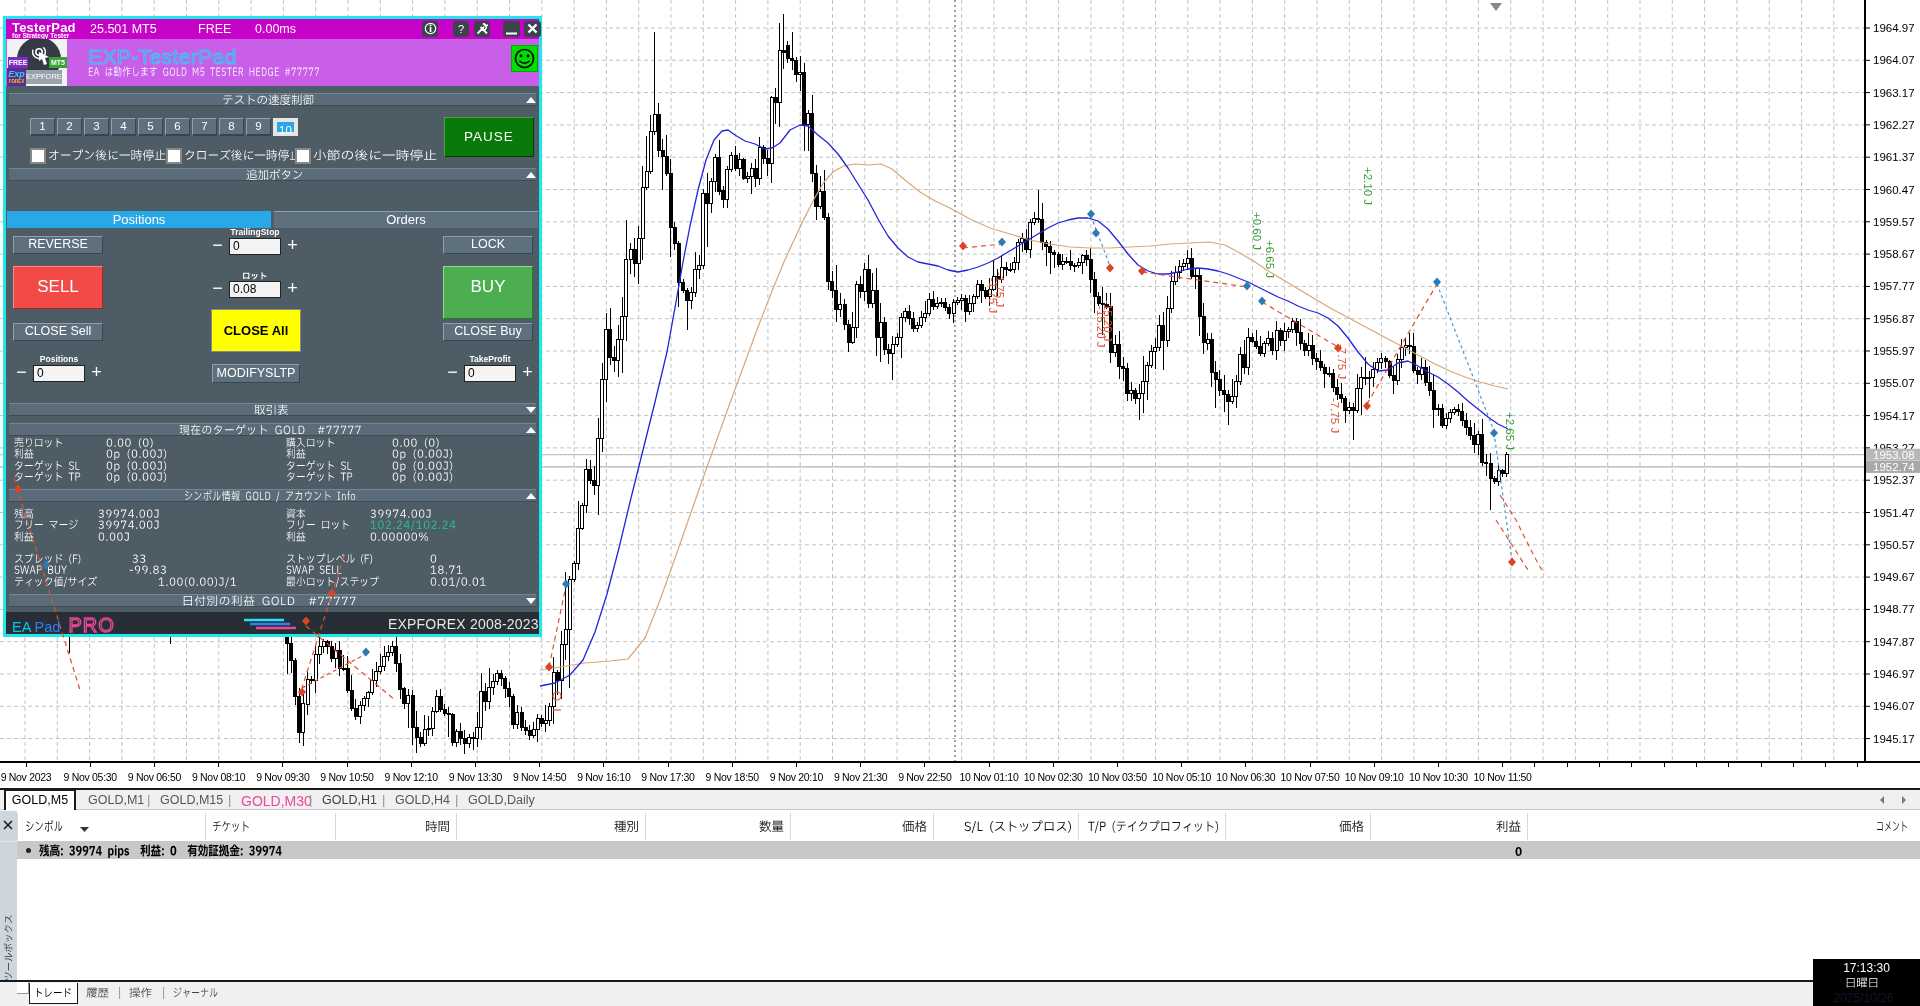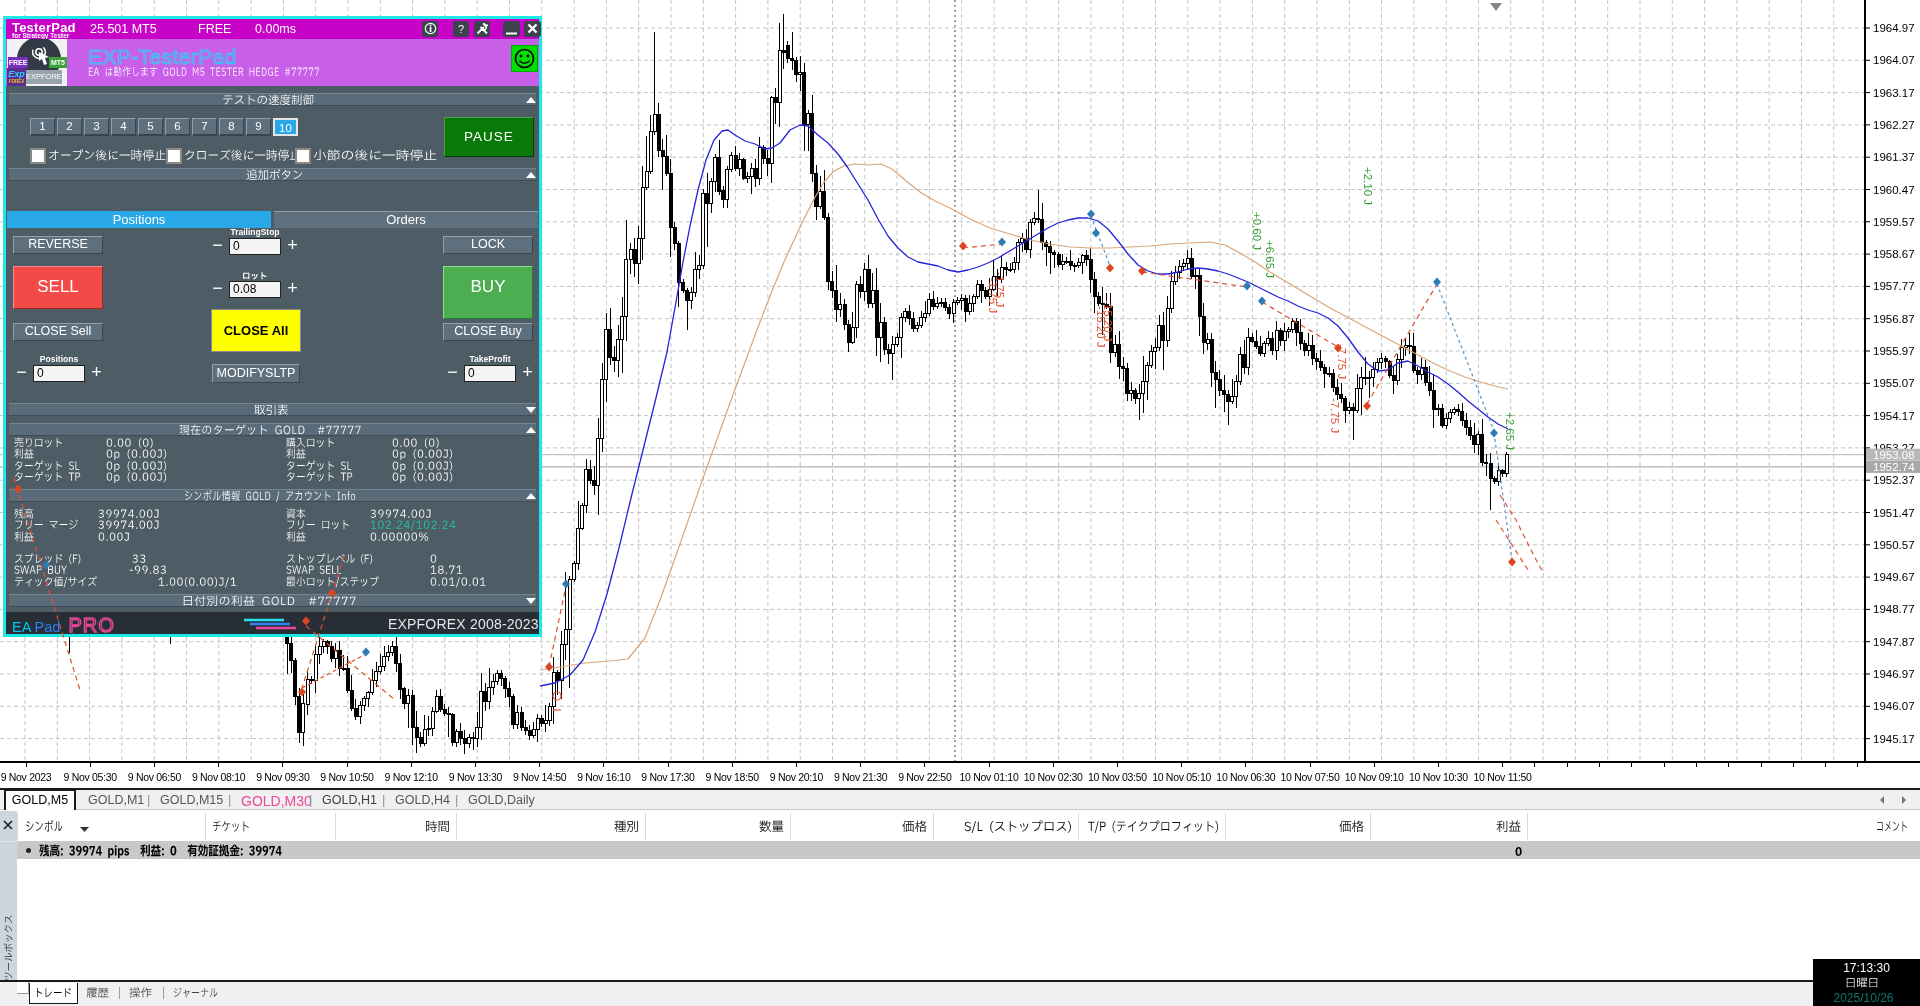--- a/index.html
+++ b/index.html
@@ -183,21 +183,21 @@
     </svg>
     <div class="abs" style="left:24px;top:99px;width:25px;height:18px;background:#5e6f7d;border-top:1px solid #8fa0ac;border-left:1px solid #8fa0ac;border-right:1px solid #39454e;border-bottom:2px solid #39454e;color:#fff;text-align:center;font-size:11.5px;line-height:15px">1</div>
     <div class="abs" style="left:51px;top:99px;width:25px;height:18px;background:#5e6f7d;border-top:1px solid #8fa0ac;border-left:1px solid #8fa0ac;border-right:1px solid #39454e;border-bottom:2px solid #39454e;color:#fff;text-align:center;font-size:11.5px;line-height:15px">2</div>
     <div class="abs" style="left:78px;top:99px;width:25px;height:18px;background:#5e6f7d;border-top:1px solid #8fa0ac;border-left:1px solid #8fa0ac;border-right:1px solid #39454e;border-bottom:2px solid #39454e;color:#fff;text-align:center;font-size:11.5px;line-height:15px">3</div>
     <div class="abs" style="left:105px;top:99px;width:25px;height:18px;background:#5e6f7d;border-top:1px solid #8fa0ac;border-left:1px solid #8fa0ac;border-right:1px solid #39454e;border-bottom:2px solid #39454e;color:#fff;text-align:center;font-size:11.5px;line-height:15px">4</div>
     <div class="abs" style="left:132px;top:99px;width:25px;height:18px;background:#5e6f7d;border-top:1px solid #8fa0ac;border-left:1px solid #8fa0ac;border-right:1px solid #39454e;border-bottom:2px solid #39454e;color:#fff;text-align:center;font-size:11.5px;line-height:15px">5</div>
     <div class="abs" style="left:159px;top:99px;width:25px;height:18px;background:#5e6f7d;border-top:1px solid #8fa0ac;border-left:1px solid #8fa0ac;border-right:1px solid #39454e;border-bottom:2px solid #39454e;color:#fff;text-align:center;font-size:11.5px;line-height:15px">6</div>
     <div class="abs" style="left:186px;top:99px;width:25px;height:18px;background:#5e6f7d;border-top:1px solid #8fa0ac;border-left:1px solid #8fa0ac;border-right:1px solid #39454e;border-bottom:2px solid #39454e;color:#fff;text-align:center;font-size:11.5px;line-height:15px">7</div>
     <div class="abs" style="left:213px;top:99px;width:25px;height:18px;background:#5e6f7d;border-top:1px solid #8fa0ac;border-left:1px solid #8fa0ac;border-right:1px solid #39454e;border-bottom:2px solid #39454e;color:#fff;text-align:center;font-size:11.5px;line-height:15px">8</div>
     <div class="abs" style="left:240px;top:99px;width:25px;height:18px;background:#5e6f7d;border-top:1px solid #8fa0ac;border-left:1px solid #8fa0ac;border-right:1px solid #39454e;border-bottom:2px solid #39454e;color:#fff;text-align:center;font-size:11.5px;line-height:15px">9</div>
-    <div class="abs" style="left:267px;top:99px;width:25px;height:18px;background:#29a8e8;border:2px solid #e5e5e5;color:#fff;text-align:center;font-size:11.5px;line-height:16px">10</div>
+    <div class="abs" style="left:267px;top:99px;width:25px;height:18px;background:#29a8e8;border:4px solid #e5e5e5;color:#fff;text-align:center;font-size:11.5px;line-height:16px">10</div>
     <div class="abs" style="left:438px;top:98px;width:90px;height:40px;background:#097909;border-top:1px solid #4ca04c;border-left:1px solid #4ca04c;border-right:1px solid #043d04;border-bottom:1px solid #043d04;color:#fff;text-align:center;font-size:13.5px;line-height:38px;letter-spacing:1px">PAUSE</div>
     <div class="abs" style="left:24px;top:129px;width:16px;height:16px;background:#fff;border:2px solid #8a8a84"></div>
     <svg style="position:absolute;left:42px;top:130px;overflow:visible" width="120" height="15">
       <path transform="translate(0,10.6) scale(0.9833,1)" d="M10.9 -7.4V-6.6H8.1V-0.6Q8.1 0.2 7.2 0.2H5.1L4.9 -0.6H7.3V-6.5H7.2Q6.8 -5.2 5.2 -3.7Q3.6 -2.2 1.6 -1.1L1.1 -1.9Q4.8 -3.8 6.8 -6.6H1.5V-7.4H7.3V-9.6H8.1V-7.4Z M22.8 -4.1H13.2V-5.0H22.8Z M35.7 -8.7Q35.7 -8.1 35.3 -7.7Q34.8 -7.3 34.2 -7.3Q33.9 -7.3 33.6 -7.4Q33.4 -4.3 31.9 -2.4Q30.4 -0.6 27.4 0.3L27.1 -0.6Q28.9 -1.2 30.1 -2.1Q31.3 -3.0 32.0 -4.3Q32.6 -5.7 32.7 -7.6H25.3V-8.4H32.7Q32.7 -8.6 32.7 -8.7Q32.7 -9.4 33.1 -9.8Q33.5 -10.2 34.2 -10.2Q34.8 -10.2 35.3 -9.8Q35.7 -9.4 35.7 -8.7ZM35.0 -8.8Q35.0 -9.2 34.8 -9.4Q34.6 -9.6 34.2 -9.6Q33.8 -9.6 33.5 -9.4Q33.3 -9.2 33.3 -8.8V-8.7Q33.3 -8.3 33.5 -8.1Q33.8 -7.9 34.2 -7.9Q34.6 -7.9 34.8 -8.1Q35.0 -8.3 35.0 -8.7Z M41.5 -6.1Q39.8 -7.3 37.8 -8.2L38.2 -9.0Q40.2 -8.0 42.0 -6.8ZM37.9 -1.1Q40.0 -1.5 41.5 -2.2Q43.0 -3.0 44.1 -4.2Q45.1 -5.5 45.9 -7.4L46.7 -6.9Q45.5 -4.0 43.4 -2.4Q41.4 -0.8 38.2 -0.2Z M59.2 0.9Q57.1 0.4 55.5 -0.5Q53.8 0.5 51.6 0.9L51.4 0.3Q53.4 -0.2 54.9 -0.9Q53.9 -1.6 53.1 -2.5Q52.5 -1.9 51.8 -1.6L51.4 -2.2Q53.3 -3.2 54.1 -4.6Q52.8 -4.6 52.2 -4.5L51.7 -4.5L51.6 -5.2Q52.7 -5.3 53.3 -5.3Q53.8 -5.7 54.3 -6.2Q53.1 -7.4 52.0 -8.1L52.5 -8.6Q53.0 -8.3 53.3 -8.0Q54.2 -8.9 55.0 -10.1L55.6 -9.8Q54.8 -8.6 53.8 -7.6Q54.3 -7.2 54.9 -6.7Q56.2 -8.0 57.1 -9.2L57.7 -8.8Q57.0 -7.9 56.2 -7.0Q55.3 -6.1 54.4 -5.3Q56.6 -5.5 58.1 -5.7Q57.6 -6.4 57.2 -7.0L57.8 -7.3Q58.2 -6.8 58.6 -6.1Q59.0 -5.4 59.3 -4.8L58.6 -4.4L58.4 -5.0Q57.0 -4.8 54.9 -4.7Q54.7 -4.2 54.4 -3.8H58.2V-3.1Q57.6 -1.9 56.2 -1.0Q57.6 -0.2 59.5 0.2ZM51.6 -9.8Q50.5 -7.7 48.9 -6.5L48.4 -7.1Q50.0 -8.3 51.0 -10.1ZM51.8 -7.0Q51.1 -5.7 50.6 -5.0V0.9H49.9V-4.2Q49.3 -3.6 48.7 -3.2L48.3 -3.8Q49.2 -4.4 49.9 -5.4Q50.7 -6.3 51.2 -7.3ZM55.5 -1.3Q56.8 -2.1 57.4 -3.1H53.8Q53.8 -3.1 53.6 -2.9Q54.4 -2.0 55.5 -1.3Z M62.3 0.2Q61.9 -1.9 61.9 -3.5Q61.9 -6.3 62.6 -9.3L63.4 -9.2Q63.1 -7.7 62.9 -6.3Q62.7 -4.8 62.7 -3.5Q62.7 -2.2 62.8 -1.4H62.9Q63.0 -2.0 63.1 -2.5Q63.3 -3.1 63.6 -3.9L64.3 -3.5Q63.8 -2.4 63.5 -1.8Q63.3 -1.1 63.2 -0.5Q63.2 -0.3 63.2 -0.2Q63.2 -0.1 63.2 0.1ZM65.3 -7.7Q66.5 -7.8 67.9 -7.9Q69.3 -8.1 70.6 -8.1V-7.2Q69.3 -7.2 67.9 -7.1Q66.6 -7.0 65.4 -6.8ZM65.9 -4.5 66.7 -4.3Q66.2 -3.2 66.2 -2.5Q66.2 -1.9 66.7 -1.6Q67.2 -1.2 68.2 -1.2Q69.5 -1.2 70.8 -1.5L70.8 -0.6Q70.3 -0.6 69.6 -0.5Q68.8 -0.4 68.2 -0.4Q66.8 -0.4 66.1 -0.9Q65.4 -1.4 65.4 -2.5Q65.4 -3.4 65.9 -4.5Z M83.3 -4.2H72.7V-5.0H83.3Z M95.5 -5.4H93.9V-3.8H95.4V-3.1H93.9V0.0Q93.9 0.4 93.7 0.6Q93.5 0.8 93.1 0.8H91.3L91.1 0.1H93.1V-3.1H88.7V-3.8H93.1V-5.4H88.6V-6.1H91.5V-7.8H88.8V-8.5H91.5V-10.1H92.3V-8.5H95.2V-7.8H92.3V-6.1H95.5ZM85.7 0.4H84.9V-9.6H88.1V-0.7H85.7ZM87.4 -5.7V-9.0H85.6V-5.7ZM85.6 -5.0V-1.3H87.4V-5.0ZM90.0 -2.6Q90.4 -2.3 90.8 -1.8Q91.2 -1.4 91.5 -1.0L90.9 -0.5Q90.6 -0.9 90.2 -1.4Q89.8 -1.9 89.5 -2.2Z M99.4 -9.9Q99.1 -8.5 98.6 -7.2V0.9H97.9V-5.7Q97.4 -4.7 96.8 -4.1L96.3 -4.7Q97.2 -5.7 97.8 -7.1Q98.4 -8.4 98.7 -10.1ZM103.8 -10.1V-9.1H107.5V-8.4H99.6V-9.1H103.0V-10.1ZM100.4 -5.3V-7.7H106.6V-5.3ZM101.2 -5.9H105.9V-7.1H101.2ZM99.6 -2.7V-4.5H107.5V-2.7H106.7V-2.2H104.1V-0.0Q104.1 0.4 103.9 0.6Q103.7 0.8 103.2 0.8H101.5L101.3 0.1H103.3V-2.2H100.3V-2.7ZM106.7 -2.8V-3.8H100.3V-2.8Z M114.9 -5.3V-0.5H119.4V0.2H108.6V-0.5H110.6V-8.1H111.4V-0.5H114.1V-9.9H114.9V-6.0H119.0V-5.3Z" fill="#fff"></path>
     </svg>
     <div class="abs" style="left:160px;top:129px;width:16px;height:16px;background:#fff;border:2px solid #8a8a84"></div>
     <svg style="position:absolute;left:178px;top:130px;overflow:visible" width="119" height="15">
       <path transform="translate(0,10.6) scale(0.9750,1)" d="M10.3 -7.9Q10.1 -4.8 8.2 -2.7Q6.4 -0.6 3.3 0.3L2.9 -0.5Q5.7 -1.3 7.3 -3.0Q8.9 -4.7 9.3 -7.1H4.7Q4.2 -6.3 3.5 -5.7Q2.9 -5.0 2.0 -4.3L1.4 -5.0Q2.7 -5.9 3.6 -7.1Q4.5 -8.2 5.1 -9.6L5.9 -9.4Q5.6 -8.5 5.2 -7.9Z M14.7 0.0H13.8V-8.5H22.2V0.0H21.3V-1.0H14.7ZM14.7 -7.7V-1.8H21.3V-7.7Z M34.8 -4.1H25.2V-5.0H34.8Z M46.7 -10.2Q47.3 -9.2 47.8 -8.1L47.1 -7.9Q46.6 -9.1 46.0 -9.9ZM45.8 -7.3Q45.4 -8.4 44.7 -9.4L45.4 -9.7Q46.1 -8.5 46.4 -7.6ZM42.9 -3.6Q44.8 -2.3 46.5 -0.5L46.0 0.1Q44.2 -1.6 42.3 -3.0Q40.4 -1.0 37.5 0.2L37.0 -0.6Q39.8 -1.7 41.6 -3.5Q43.4 -5.3 43.9 -7.6H37.9V-8.4H44.8Q44.8 -8.0 44.7 -7.3Q44.2 -5.3 42.9 -3.6Z M59.2 0.9Q57.1 0.4 55.5 -0.5Q53.8 0.5 51.6 0.9L51.4 0.3Q53.4 -0.2 54.9 -0.9Q53.9 -1.6 53.1 -2.5Q52.5 -1.9 51.8 -1.6L51.4 -2.2Q53.3 -3.2 54.1 -4.6Q52.8 -4.6 52.2 -4.5L51.7 -4.5L51.6 -5.2Q52.7 -5.3 53.3 -5.3Q53.8 -5.7 54.3 -6.2Q53.1 -7.4 52.0 -8.1L52.5 -8.6Q53.0 -8.3 53.3 -8.0Q54.2 -8.9 55.0 -10.1L55.6 -9.8Q54.8 -8.6 53.8 -7.6Q54.3 -7.2 54.9 -6.7Q56.2 -8.0 57.1 -9.2L57.7 -8.8Q57.0 -7.9 56.2 -7.0Q55.3 -6.1 54.4 -5.3Q56.6 -5.5 58.1 -5.7Q57.6 -6.4 57.2 -7.0L57.8 -7.3Q58.2 -6.8 58.6 -6.1Q59.0 -5.4 59.3 -4.8L58.6 -4.4L58.4 -5.0Q57.0 -4.8 54.9 -4.7Q54.7 -4.2 54.4 -3.8H58.2V-3.1Q57.6 -1.9 56.2 -1.0Q57.6 -0.2 59.5 0.2ZM51.6 -9.8Q50.5 -7.7 48.9 -6.5L48.4 -7.1Q50.0 -8.3 51.0 -10.1ZM51.8 -7.0Q51.1 -5.7 50.6 -5.0V0.9H49.9V-4.2Q49.3 -3.6 48.7 -3.2L48.3 -3.8Q49.2 -4.4 49.9 -5.4Q50.7 -6.3 51.2 -7.3ZM55.5 -1.3Q56.8 -2.1 57.4 -3.1H53.8Q53.8 -3.1 53.6 -2.9Q54.4 -2.0 55.5 -1.3Z M62.3 0.2Q61.9 -1.9 61.9 -3.5Q61.9 -6.3 62.6 -9.3L63.4 -9.2Q63.1 -7.7 62.9 -6.3Q62.7 -4.8 62.7 -3.5Q62.7 -2.2 62.8 -1.4H62.9Q63.0 -2.0 63.1 -2.5Q63.3 -3.1 63.6 -3.9L64.3 -3.5Q63.8 -2.4 63.5 -1.8Q63.3 -1.1 63.2 -0.5Q63.2 -0.3 63.2 -0.2Q63.2 -0.1 63.2 0.1ZM65.3 -7.7Q66.5 -7.8 67.9 -7.9Q69.3 -8.1 70.6 -8.1V-7.2Q69.3 -7.2 67.9 -7.1Q66.6 -7.0 65.4 -6.8ZM65.9 -4.5 66.7 -4.3Q66.2 -3.2 66.2 -2.5Q66.2 -1.9 66.7 -1.6Q67.2 -1.2 68.2 -1.2Q69.5 -1.2 70.8 -1.5L70.8 -0.6Q70.3 -0.6 69.6 -0.5Q68.8 -0.4 68.2 -0.4Q66.8 -0.4 66.1 -0.9Q65.4 -1.4 65.4 -2.5Q65.4 -3.4 65.9 -4.5Z M83.3 -4.2H72.7V-5.0H83.3Z M95.5 -5.4H93.9V-3.8H95.4V-3.1H93.9V0.0Q93.9 0.4 93.7 0.6Q93.5 0.8 93.1 0.8H91.3L91.1 0.1H93.1V-3.1H88.7V-3.8H93.1V-5.4H88.6V-6.1H91.5V-7.8H88.8V-8.5H91.5V-10.1H92.3V-8.5H95.2V-7.8H92.3V-6.1H95.5ZM85.7 0.4H84.9V-9.6H88.1V-0.7H85.7ZM87.4 -5.7V-9.0H85.6V-5.7ZM85.6 -5.0V-1.3H87.4V-5.0ZM90.0 -2.6Q90.4 -2.3 90.8 -1.8Q91.2 -1.4 91.5 -1.0L90.9 -0.5Q90.6 -0.9 90.2 -1.4Q89.8 -1.9 89.5 -2.2Z M99.4 -9.9Q99.1 -8.5 98.6 -7.2V0.9H97.9V-5.7Q97.4 -4.7 96.8 -4.1L96.3 -4.7Q97.2 -5.7 97.8 -7.1Q98.4 -8.4 98.7 -10.1ZM103.8 -10.1V-9.1H107.5V-8.4H99.6V-9.1H103.0V-10.1ZM100.4 -5.3V-7.7H106.6V-5.3ZM101.2 -5.9H105.9V-7.1H101.2ZM99.6 -2.7V-4.5H107.5V-2.7H106.7V-2.2H104.1V-0.0Q104.1 0.4 103.9 0.6Q103.7 0.8 103.2 0.8H101.5L101.3 0.1H103.3V-2.2H100.3V-2.7ZM106.7 -2.8V-3.8H100.3V-2.8Z M114.9 -5.3V-0.5H119.4V0.2H108.6V-0.5H110.6V-8.1H111.4V-0.5H114.1V-9.9H114.9V-6.0H119.0V-5.3Z" fill="#fff"></path>
     </svg>
     <div class="abs" style="left:289px;top:129px;width:16px;height:16px;background:#fff;border:2px solid #8a8a84"></div>
@@ -493,21 +493,21 @@
 <svg style="position:absolute;left:173px;top:987px;overflow:visible" width="47" height="14">
     <path transform="translate(0,9.7) scale(0.8182,1)" d="M9.9 -7.3Q9.3 -8.2 8.8 -9.0L9.3 -9.3Q10.0 -8.4 10.4 -7.6ZM8.7 -6.7Q8.2 -7.6 7.6 -8.4L8.2 -8.7Q8.8 -7.8 9.3 -7.0ZM5.2 -6.3Q4.4 -6.7 3.6 -7.1Q2.7 -7.4 1.9 -7.7L2.2 -8.4Q2.9 -8.2 3.8 -7.8Q4.7 -7.4 5.5 -7.0ZM1.5 -0.5Q3.4 -0.8 4.8 -1.5Q6.2 -2.2 7.2 -3.4Q8.3 -4.5 9.1 -6.3L9.7 -5.9Q8.5 -3.1 6.6 -1.7Q4.7 -0.2 1.7 0.3ZM4.3 -3.6Q3.5 -3.9 2.6 -4.3Q1.7 -4.7 1.0 -4.9L1.3 -5.6Q2.0 -5.4 2.9 -5.0Q3.8 -4.6 4.6 -4.2Z M20.0 -5.9 20.2 -5.3Q19.9 -4.2 19.3 -3.4Q18.7 -2.5 17.7 -1.8L17.2 -2.4Q18.0 -3.0 18.6 -3.6Q19.1 -4.3 19.3 -5.0L15.8 -4.3L16.7 0.7L15.9 0.8L15.0 -4.1L12.6 -3.6L12.5 -4.3L14.8 -4.8L14.4 -6.9L15.2 -7.1L15.6 -5.0Z M31.9 -3.8H23.1V-4.6H31.9Z M43.1 -6.0V-5.2H39.2V-4.6Q39.2 -3.3 38.9 -2.4Q38.6 -1.5 37.9 -0.9Q37.2 -0.2 36.1 0.3L35.6 -0.5Q36.7 -0.9 37.3 -1.4Q37.9 -2.0 38.2 -2.8Q38.4 -3.5 38.4 -4.7V-5.2H34.1V-6.0H38.4V-8.6H39.2V-6.0Z M54.3 -4.3Q53.7 -2.7 52.8 -1.5Q51.8 -0.4 50.6 0.1H49.9V-8.5H50.7V-0.8Q52.6 -1.8 53.6 -4.7ZM47.2 -8.4H47.9V-5.1Q47.9 -3.1 47.3 -1.9Q46.7 -0.6 45.5 0.3L44.9 -0.4Q46.1 -1.2 46.6 -2.3Q47.2 -3.3 47.2 -5.1Z" fill="#444"></path>
   </svg>
 <div class="abs" style="left:118px;top:985px;color:#999;font-size:12px">|</div>
 <div class="abs" style="left:162px;top:985px;color:#999;font-size:12px">|</div>
 <div class="abs" style="left:1813px;top:959px;width:107px;height:47px;background:#000"></div>
 <div class="abs" style="left:1813px;top:961px;width:107px;text-align:center;color:#fff;font-size:12px">17:13:30</div>
 <svg style="position:absolute;left:1845px;top:977px;overflow:visible" width="36" height="14">
     <path transform="translate(0,9.7) scale(1.0303,1)" d="M1.7 0.7V-8.6H9.3V0.7H8.6V-0.2H2.4V0.7ZM8.6 -4.8V-7.9H2.4V-4.8ZM2.4 -4.1V-0.8H8.6V-4.1Z M15.2 -8.9H18.0V-5.7H15.2V-6.2H17.4V-7.1H15.3V-7.6H17.4V-8.3H15.2ZM18.4 -8.9H21.3V-5.7H18.4V-6.2H20.7V-7.1H18.5V-7.6H20.7V-8.3H18.4ZM21.5 -0.2V0.4H16.3V0.9H15.7V-3.3Q15.3 -2.9 15.0 -2.5L14.6 -2.9V-0.7H12.5V0.3H11.8V-8.8H14.6V-3.0Q15.2 -3.5 15.6 -4.2Q16.1 -4.9 16.3 -5.6L16.9 -5.4Q16.7 -4.9 16.5 -4.5H18.3Q18.7 -5.1 18.9 -5.6L19.4 -5.4Q19.3 -4.9 19.0 -4.5H21.4V-4.0H18.9V-3.1H21.2V-2.6H18.9V-1.6H21.2V-1.1H18.9V-0.2ZM13.9 -5.3V-8.2H12.5V-5.3ZM12.5 -4.7V-1.3H13.9V-4.7ZM16.3 -3.1H18.3V-4.0H16.3ZM16.3 -1.6H18.3V-2.6H16.3ZM18.3 -1.1H16.3V-0.2H18.3Z M23.7 0.7V-8.6H31.3V0.7H30.6V-0.2H24.4V0.7ZM30.6 -4.8V-7.9H24.4V-4.8ZM24.4 -4.1V-0.8H30.6V-4.1Z" fill="#fff"></path>
   </svg>
-<div class="abs" style="left:1813px;top:991px;width:101px;text-align:center;color:#0f766e;font-size:12px">2025/10/26</div>
+<div class="abs" style="left:1813px;top:991px;width:101px;text-align:center;color:#0f172a;font-size:12px">2025/10/26</div>
 <svg class="abs" style="left:0;top:0;z-index:40" width="640" height="790">
     <path d="M14 478 L80 690" stroke="#e0502e" stroke-width="1.2" stroke-dasharray="5 4" fill="none"></path>
     <path d="M344 556 L302 688" stroke="#e0502e" stroke-width="1.2" stroke-dasharray="5 4" fill="none"></path>
     <path d="M306 626 L395 700" stroke="#e0502e" stroke-width="1.2" stroke-dasharray="5 4" fill="none"></path>
     <path d="M302 688 L366 654" stroke="#e0502e" stroke-width="1.2" stroke-dasharray="4 3" fill="none"></path>
     <path d="M18 484.5 l4 4.5 l-4 4.5 l-4 -4.5 z" fill="#dd4422"></path>
     <path d="M332 588.5 l4 4.5 l-4 4.5 l-4 -4.5 z" fill="#dd4422"></path>
     <path d="M306 616.5 l4 4.5 l-4 4.5 l-4 -4.5 z" fill="#dd4422"></path>
     <path d="M302 687.5 l4 4.5 l-4 4.5 l-4 -4.5 z" fill="#dd4422"></path>
     <path d="M46 560.5 l4 4.5 l-4 4.5 l-4 -4.5 z" fill="#2d7bb5"></path>

